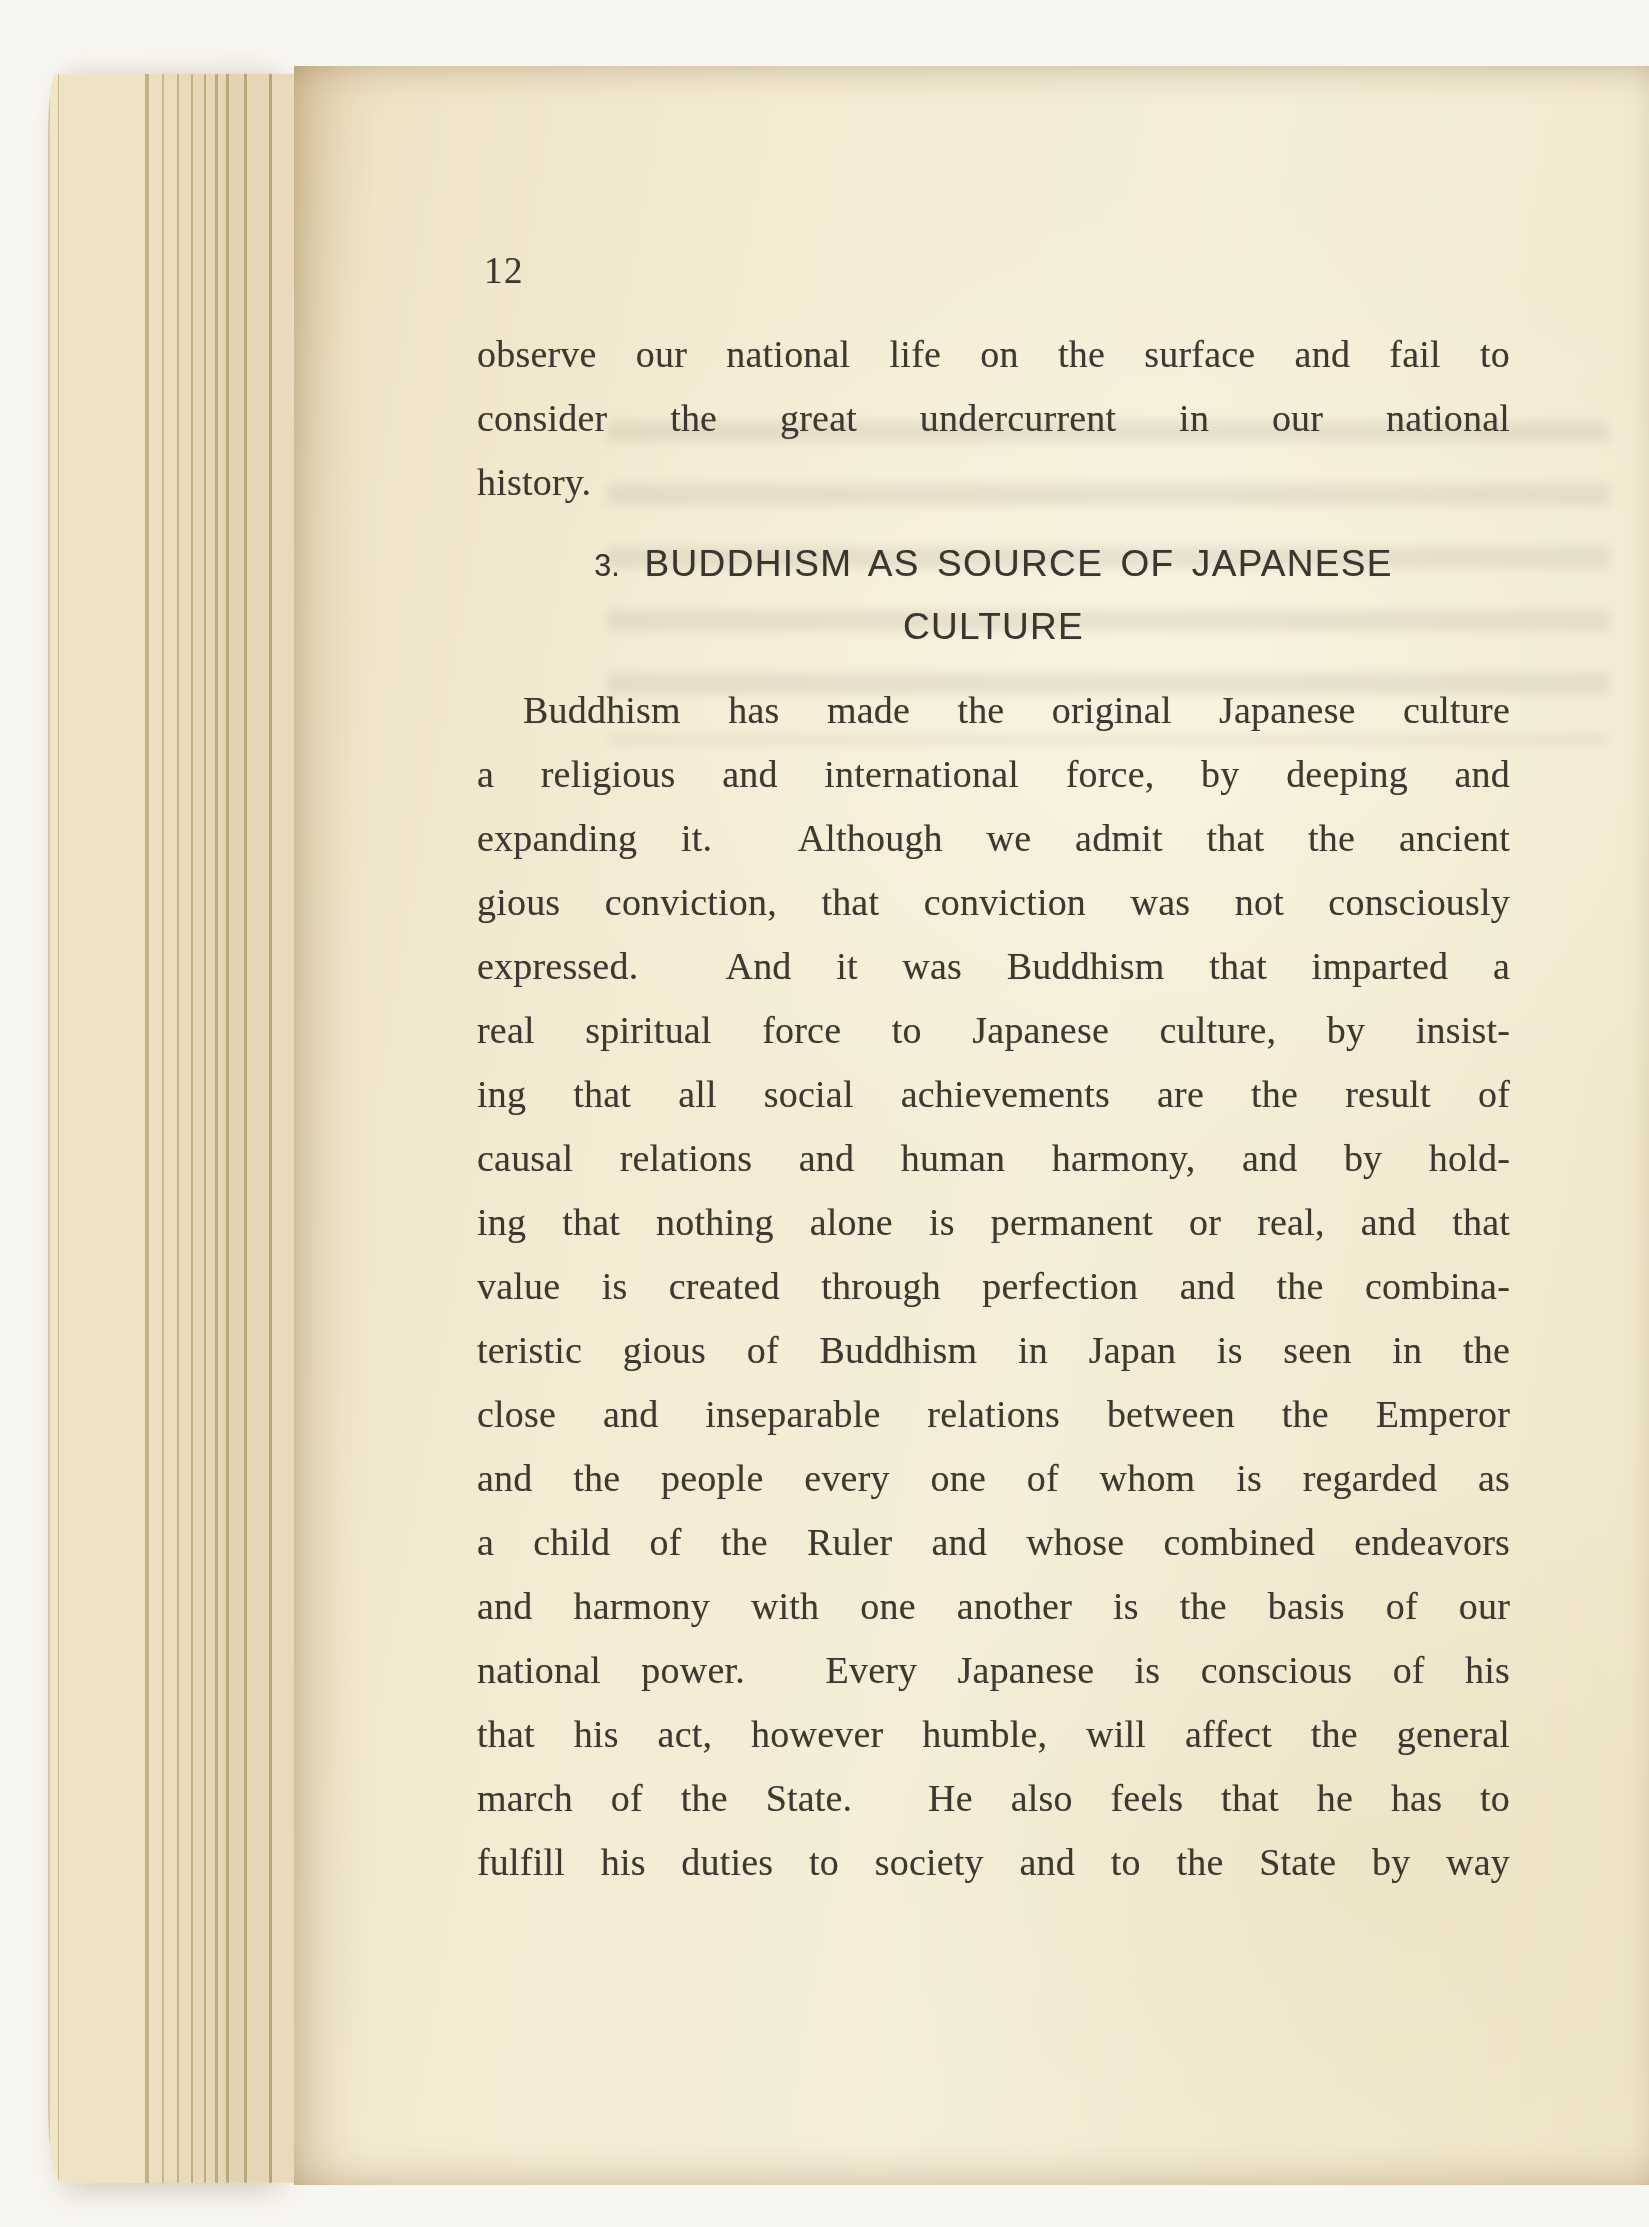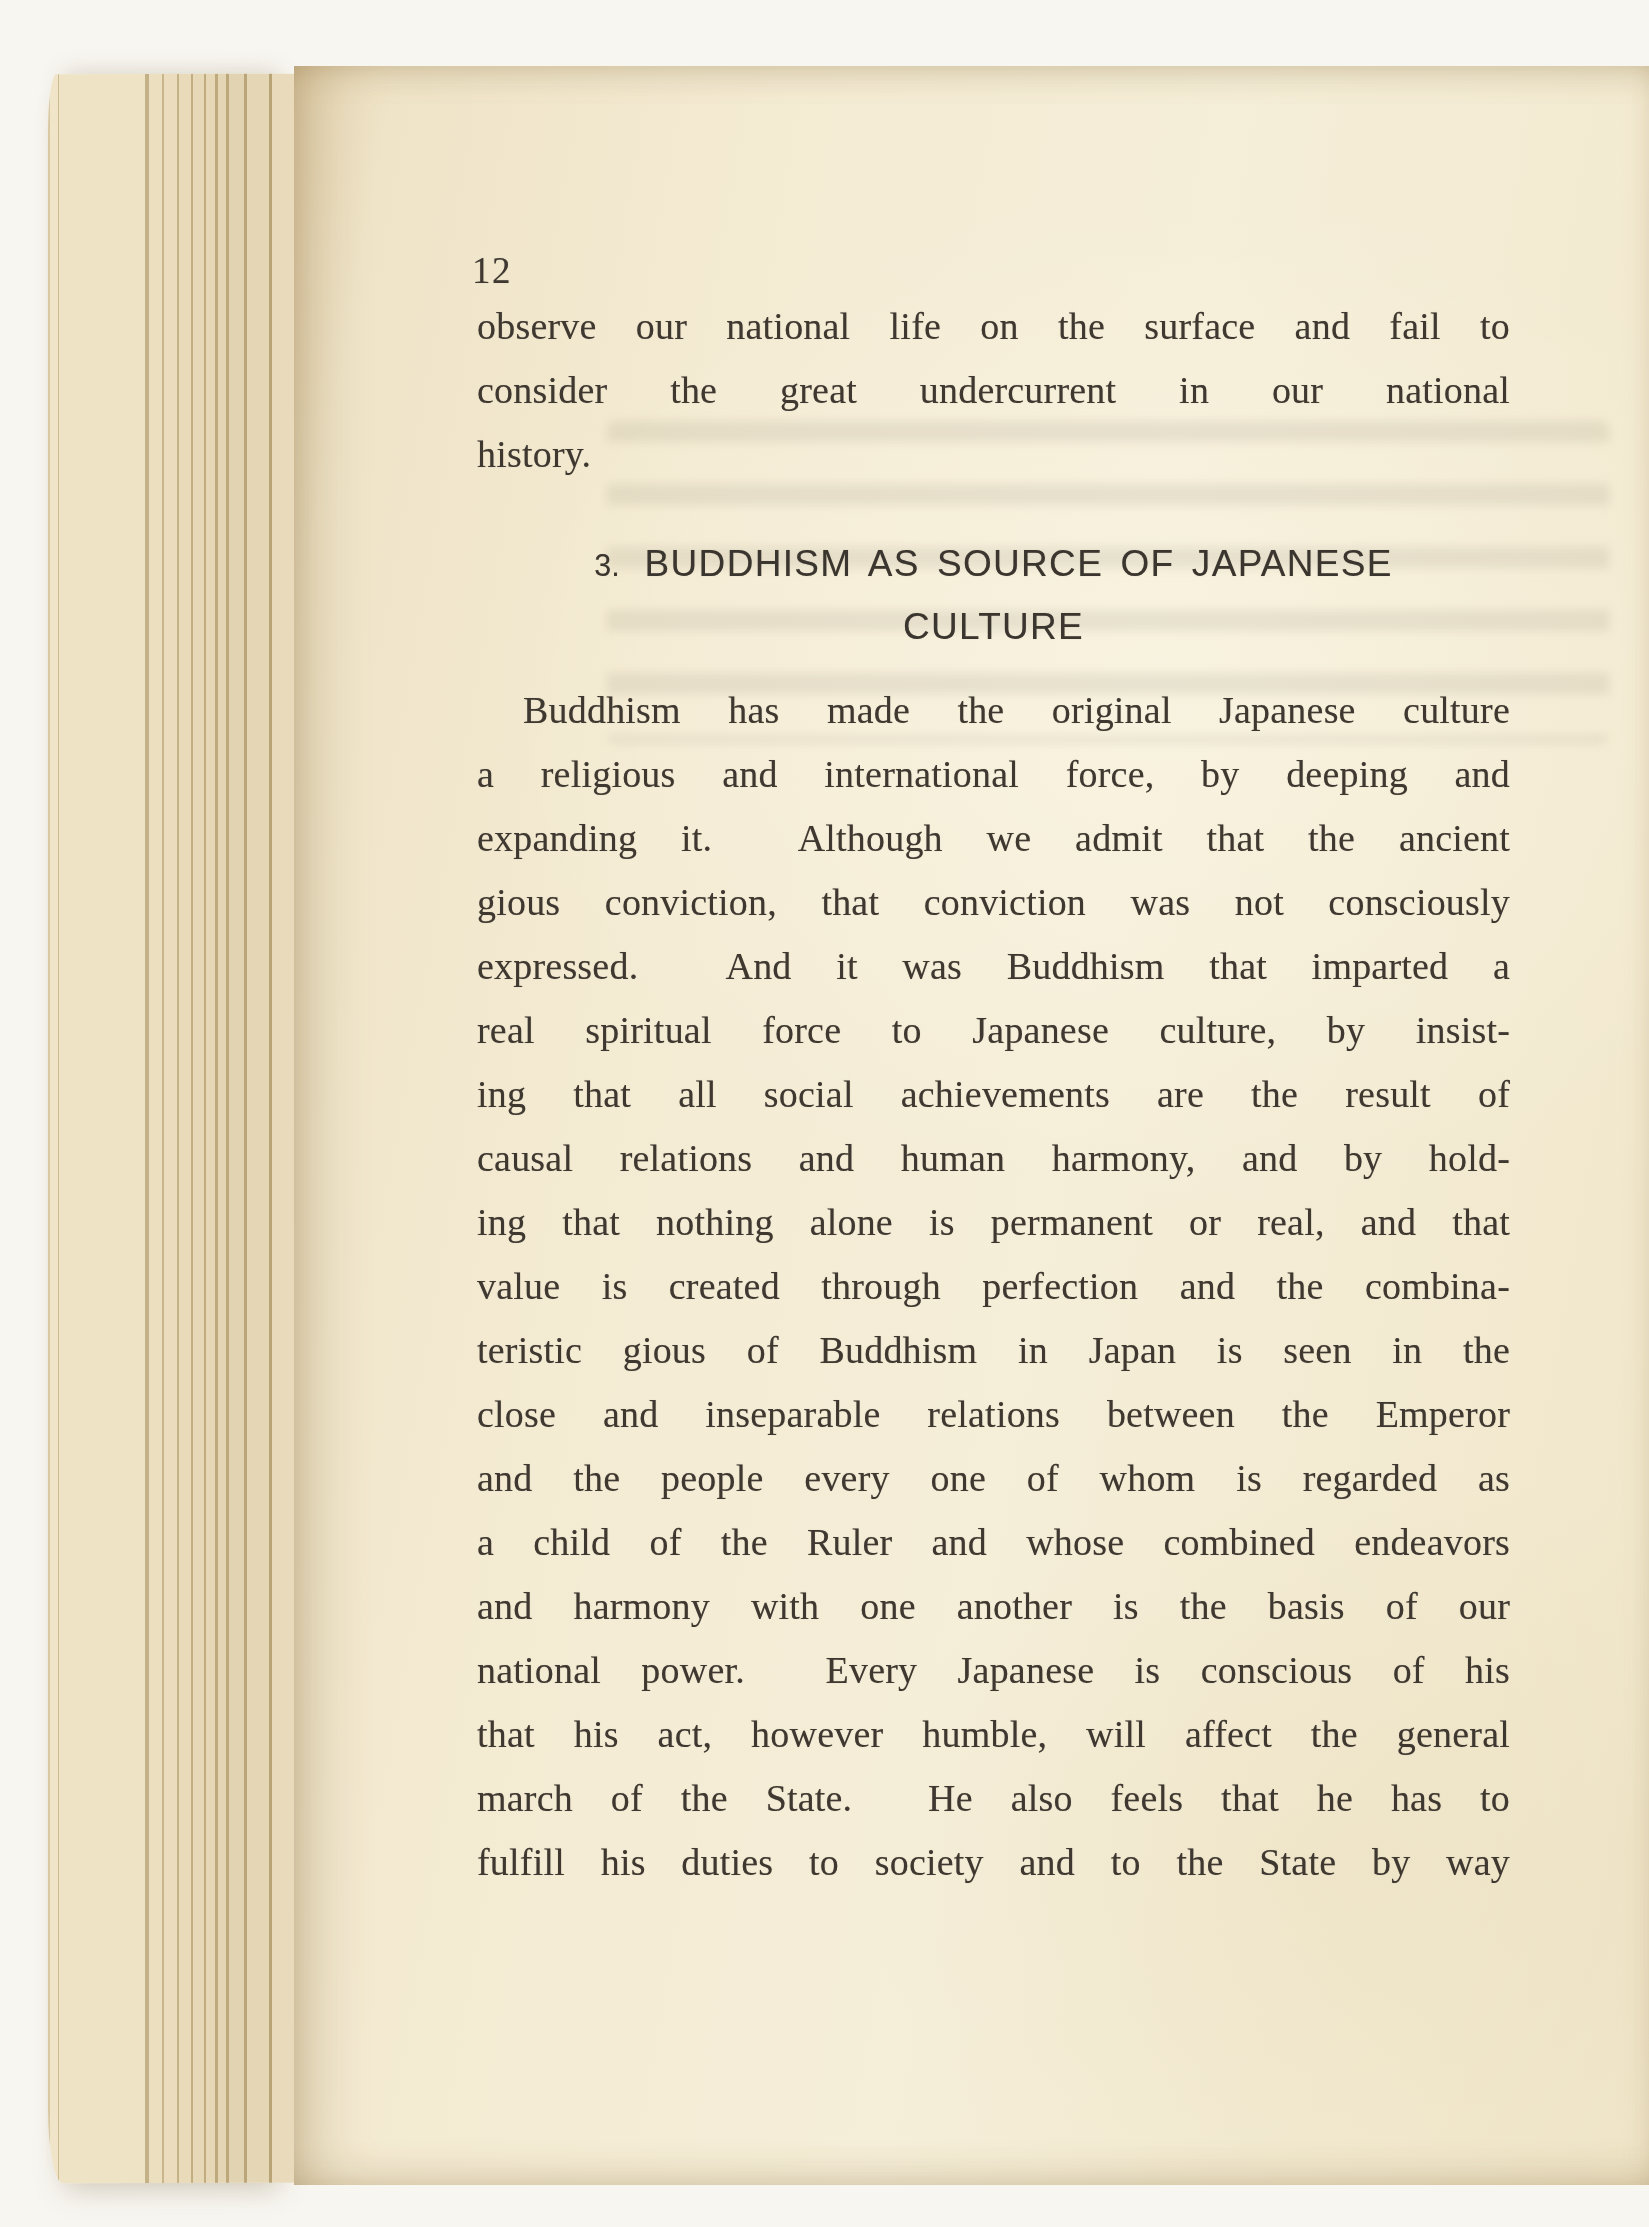--- a/index.html
+++ b/index.html
@@ -71,32 +71,32 @@
     background:repeating-linear-gradient(180deg,
       rgba(110,100,78,.11) 0px, rgba(110,100,78,.11) 21.4px,
       rgba(0,0,0,0) 21.4px, rgba(0,0,0,0) 63px);
     filter:blur(5px);
     border-radius:8.2px;
   }
 
   .content{position:absolute;inset:0;color:#3e3831;}
 
   .page-number{
-    position:absolute;left:178px;top:183px;
+    position:absolute;left:190px;top:183px;
     font-size:37px;letter-spacing:1.6px;
     text-shadow:0 0 0.8px rgba(60,50,40,.35);
   }
 
   .para{
     position:absolute;left:183px;width:1033px;
     font-size:38px;line-height:64px;
     letter-spacing:0.2px;
     text-shadow:0 0 0.8px rgba(60,50,40,.35);
   }
-  .para1{top:228px;}
+  .para1{top:256px;}
   .para2{top:612px;}
 
   .tline{
     white-space:pre-wrap;
     text-align:justify;
     text-align-last:justify;
   }
   .tline.nojust{text-align-last:left;}
   .indent-first .tline.first{text-indent:46px;}
 

